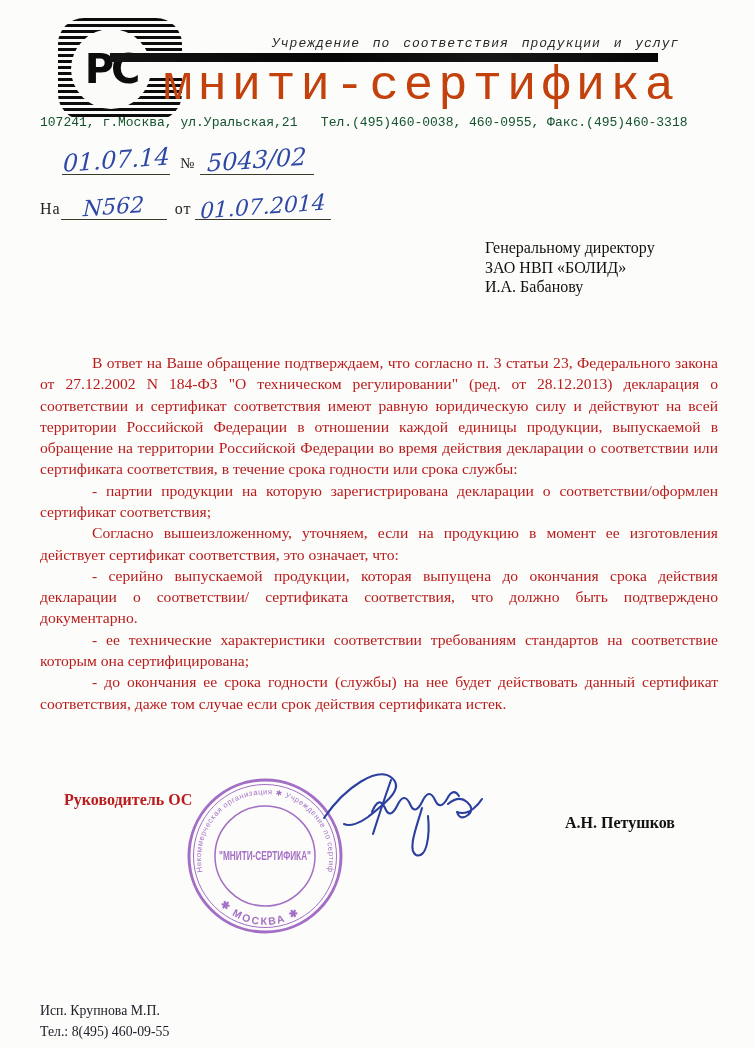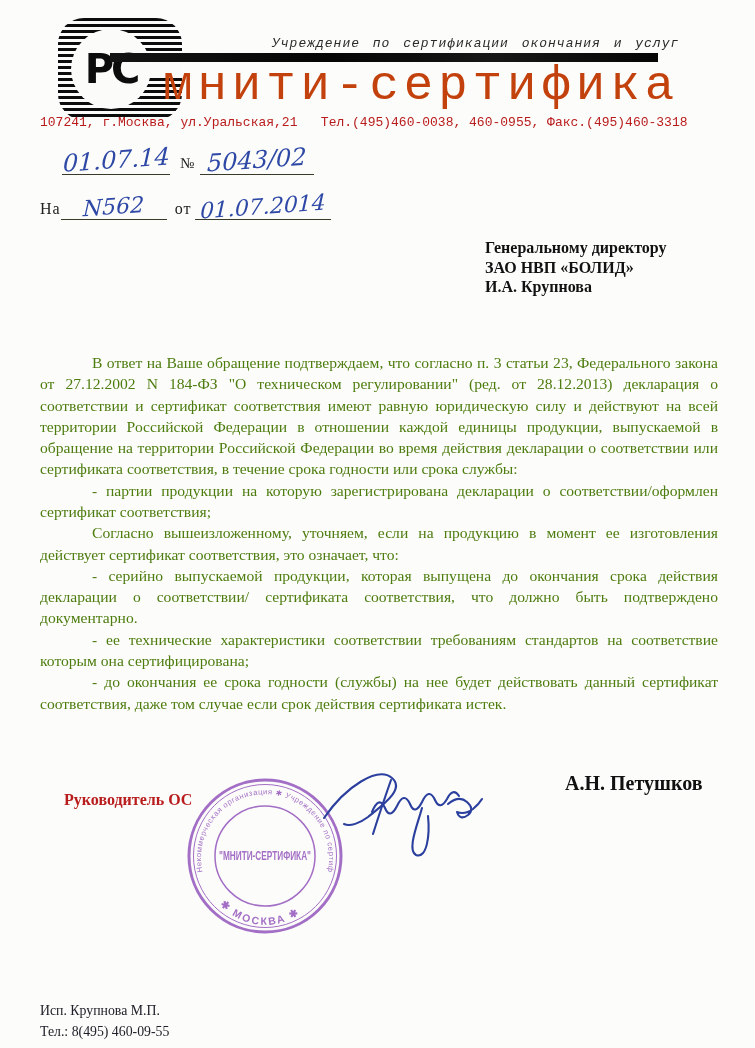--- a/index.html
+++ b/index.html
@@ -37,21 +37,21 @@
     position:absolute;left:110px;top:53px;width:548px;height:9px;
     background:linear-gradient(90deg,#141414,#050505 40%,#171717 70%,#060606);
   }
   .brand-title{
     position:absolute;left:163px;top:58px;width:570px;
     font-family:"Liberation Mono",monospace;font-weight:400;
     font-size:49px;letter-spacing:5px;color:#c2410c;white-space:nowrap;
   }
   .address-line{
     position:absolute;left:40px;top:115px;
-    font-family:"Liberation Mono",monospace;font-size:13px;color:#b91c1c;
+    font-family:"Liberation Mono",monospace;font-size:13px;color:#14532d;
     white-space:pre;
   }
   
   .hand{
     font-family:"DejaVu Serif",serif;font-style:italic;
     color:#2e48a6;display:inline-block;
     transform:rotate(-4deg) skewX(-6deg);
   }
   .u{display:inline-block;border-bottom:1.6px solid #3a3a28;text-align:center;vertical-align:baseline;}
   .ref-line1{position:absolute;left:62px;top:146px;height:38px;}
@@ -61,65 +61,65 @@
   .no-sign{font-size:15px;margin:0 6px 0 10px;color:#222;}
   .ref-line2{position:absolute;left:40px;top:194px;height:30px;font-size:16px;color:#222;}
   .ref-line2 .u3{width:106px;}
   .ref-line2 .u4{width:136px;}
   .ref-line2 .hand{font-size:22px;}
   .ref-line2 .lbl{letter-spacing:1px;}
   .ref-line2 .ot{margin:0 4px 0 8px;}
   
   .addressee{
     position:absolute;left:485px;top:238px;
-    font-size:16px;font-weight:bold;line-height:1.22;color:#111;
+    font-size:16px;font-weight:normal;line-height:1.22;color:#111;
   }
   
   .body-text{
     position:absolute;left:40px;top:352px;width:678px;
-    font-size:15.6px;line-height:1.365;text-align:justify;color:#4d7c0f;
+    font-size:15.6px;line-height:1.365;text-align:justify;color:#b91c1c;
   }
   .body-text p{margin:0;text-indent:52px;}
   
   .sig-role{position:absolute;left:64px;top:791px;font-size:16px;font-weight:bold;color:#b91c1c;}
-  .sig-name{position:absolute;left:565px;top:772px;font-size:20px;font-weight:bold;color:#111;}
+  .sig-name{position:absolute;left:565px;top:814px;font-size:16px;font-weight:bold;color:#111;}
   .signature-svg{position:absolute;left:318px;top:754px;z-index:3;}
   
   .stamp{position:absolute;left:179px;top:777px;z-index:2;opacity:.92;}
   
   .footer{
     position:absolute;left:40px;top:1001px;
     font-size:13.8px;line-height:1.5;color:#20202a;
   }
 </style>
 </head>
 <body>
 
 <div class="page">
 
   <div class="logo">
     <div class="logo-circle">РС</div>
     <div class="logo-slot"></div>
   </div>
-  <div class="tagline">Учреждение по сертификации окончания и услуг</div>
+  <div class="tagline">Учреждение по соответствия продукции и услуг</div>
   <div class="header-bar"></div>
   <div class="brand-title">мнити-сертифика</div>
   <div class="address-line">107241, г.Москва, ул.Уральская,21   Тел.(495)460-0038, 460-0955, Факс.(495)460-3318</div>
 
   <div class="ref-line1">
     <span class="u u1"><span class="hand">01.07.14</span></span><span class="no-sign">№</span><span class="u u2"><span class="hand">5043/02</span></span>
   </div>
   <div class="ref-line2">
     <span class="lbl">На</span><span class="u u3"><span class="hand">N562</span></span><span class="lbl ot">от</span><span class="u u4"><span class="hand">01.07.2014</span></span>
   </div>
 
   <div class="addressee">
     <div>Генеральному директору</div>
     <div>ЗАО НВП «БОЛИД»</div>
-    <div>И.А. Крупнова</div>
+    <div>И.А. Бабанову</div>
   </div>
 
   <div class="body-text">
     <p>В ответ на Ваше обращение подтверждаем, что согласно п. 3 статьи 23, Федерального закона от 27.12.2002 N 184-ФЗ "О техническом регулировании" (ред. от 28.12.2013) декларация о соответствии и сертификат соответствия имеют равную юридическую силу и действуют на всей территории Российской Федерации в отношении каждой единицы продукции, выпускаемой в обращение на территории Российской Федерации во время действия декларации о соответствии или сертификата соответствия, в течение срока годности или срока службы:</p>
     <p>- партии продукции на которую зарегистрирована декларации о соответствии/оформлен сертификат соответствия;</p>
     <p>Согласно вышеизложенному, уточняем, если на продукцию в момент ее изготовления действует сертификат соответствия, это означает, что:</p>
     <p>- серийно выпускаемой продукции, которая выпущена до окончания срока действия декларации о соответствии/ сертификата соответствия, что должно быть подтверждено документарно.</p>
     <p>- ее технические характеристики соответствии требованиям стандартов на соответствие которым она сертифицирована;</p>
     <p>- до окончания ее срока годности (службы) на нее будет действовать данный сертификат соответствия, даже  том случае если срок действия сертификата истек.</p>
   </div>

